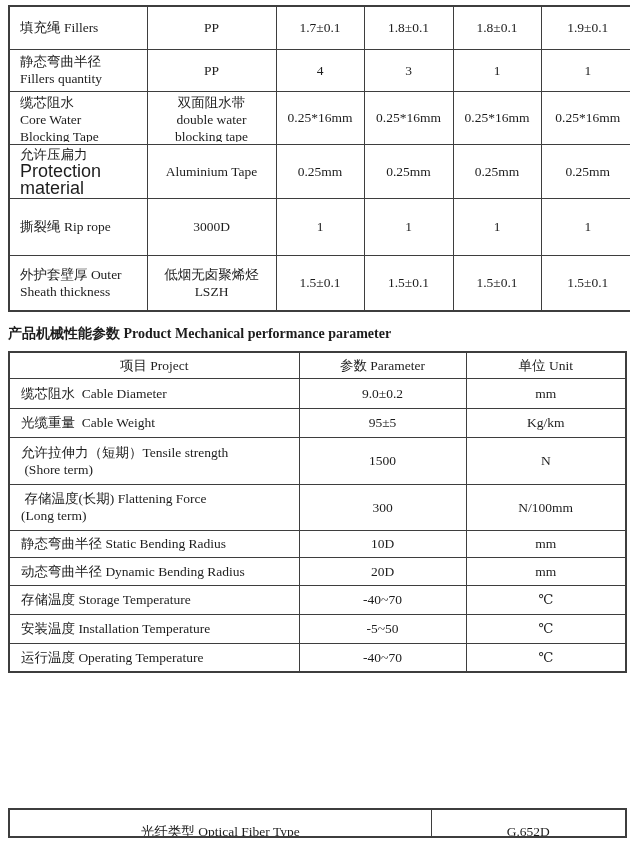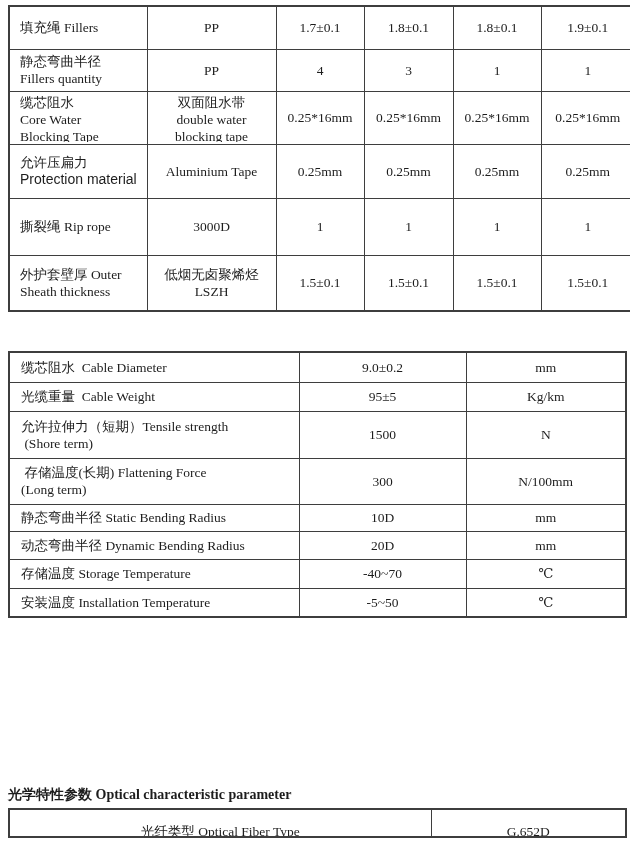--- a/index.html
+++ b/index.html
@@ -22,21 +22,21 @@
   }
   table.spec{ border:2px solid #3e3e3e; }
 
   
   .t1-wrap{ left:8px; top:5px; width:622px; overflow:hidden; }
   .t1{ width:626px; }
   td.lab{ text-align:left; padding-left:10px; }
   td.ctr{ text-align:center; }
   td.topv{ vertical-align:top; }
   .cb{ height:50px; overflow:hidden; padding-top:2px; }
-  .sans{ display:block; font-family:"Liberation Sans","DejaVu Sans",sans-serif; font-size:14px; }
+  .sans{ display:block; font-family:"Liberation Sans","DejaVu Sans",sans-serif; font-size:18px; }
 
   
   .sec{ left:8px; font-size:14px; font-weight:bold; line-height:18px; white-space:nowrap; }
   .sec1{ top:325px; }
   .sec2{ top:786px; }
 
   
   .t2-wrap{ left:8px; top:351px; }
   .t2{ width:617px; }
   .t2 td.hdr{ text-align:center; font-size:13.5px; }
@@ -117,29 +117,35 @@
 LSZH</td>
         <td class="ctr">1.5±0.1</td>
         <td class="ctr">1.5±0.1</td>
         <td class="ctr">1.5±0.1</td>
         <td class="ctr">1.5±0.1</td>
       </tr>
     </tbody>
       </table>
   </div>
 
+  <div class="abs sec sec1">产品机械性能参数 Product Mechanical performance parameter</div>
 
   <div class="abs t2-wrap">
     <table class="spec t2">
       <colgroup>
           <col style="width:290px">
           <col style="width:167px">
           <col style="width:160px">
         </colgroup>
       <tbody>
+          <tr style="height:26px">
+        <td class="hdr">项目 Project</td>
+        <td class="hdr">参数 Parameter</td>
+        <td class="hdr">单位 Unit</td>
+      </tr>
       <tr style="height:30px">
         <td class="proj">缆芯阻水  Cable Diameter</td>
         <td class="ctr">9.0±0.2</td>
         <td class="ctr">mm</td>
       </tr>
       <tr style="height:29px">
         <td class="proj">光缆重量  Cable Weight</td>
         <td class="ctr">95±5</td>
         <td class="ctr">Kg/km</td>
       </tr>
@@ -168,25 +174,29 @@
       <tr style="height:29px">
         <td class="proj">存储温度 Storage Temperature</td>
         <td class="ctr">-40~70</td>
         <td class="ctr">℃</td>
       </tr>
       <tr style="height:29px">
         <td class="proj">安装温度 Installation Temperature</td>
         <td class="ctr">-5~50</td>
         <td class="ctr">℃</td>
       </tr>
+      <tr style="height:29px">
+        <td class="proj">运行温度 Operating Temperature</td>
+        <td class="ctr">-40~70</td>
+        <td class="ctr">℃</td>
+      </tr>
     </tbody>
       </table>
   </div>
 
-  <div class="abs sec sec2">光学特性参数 Optical characteristic parameter</div>
 
   <div class="abs t3-wrap">
     <table class="spec t3">
       <colgroup>
           <col style="width:422px">
           <col style="width:195px">
         </colgroup>
       <tbody>
           <tr style="height:26px">
         <td><div class="b3"><span class="bl">光纤类型 Optical Fiber Type</span></div></td>

